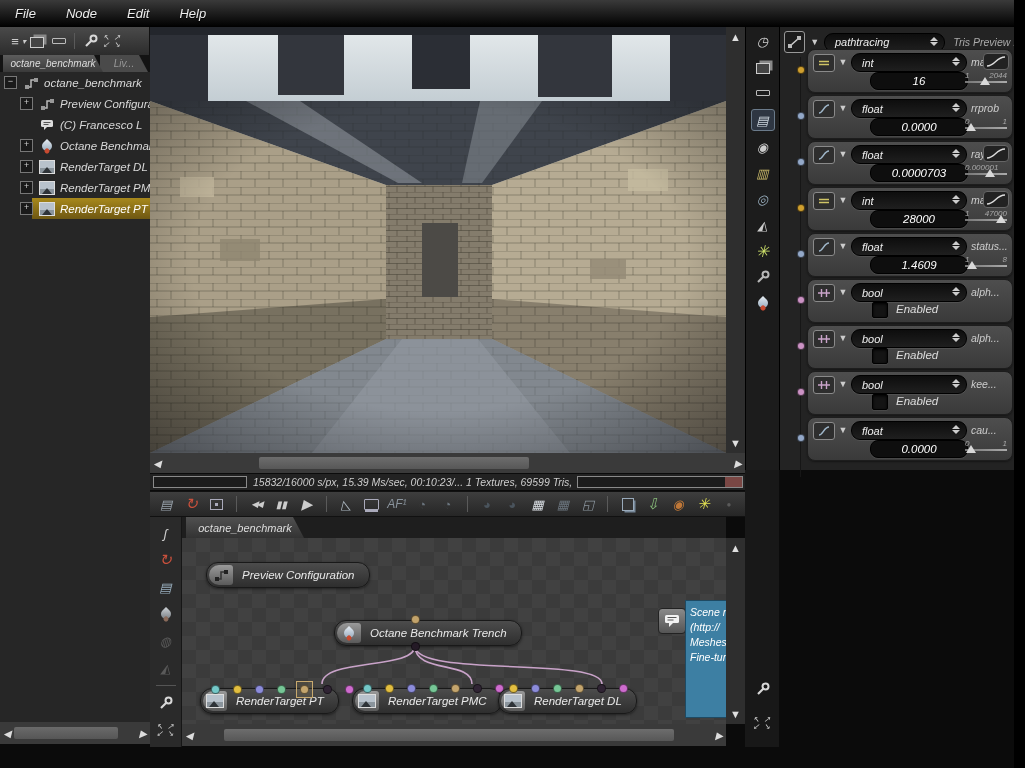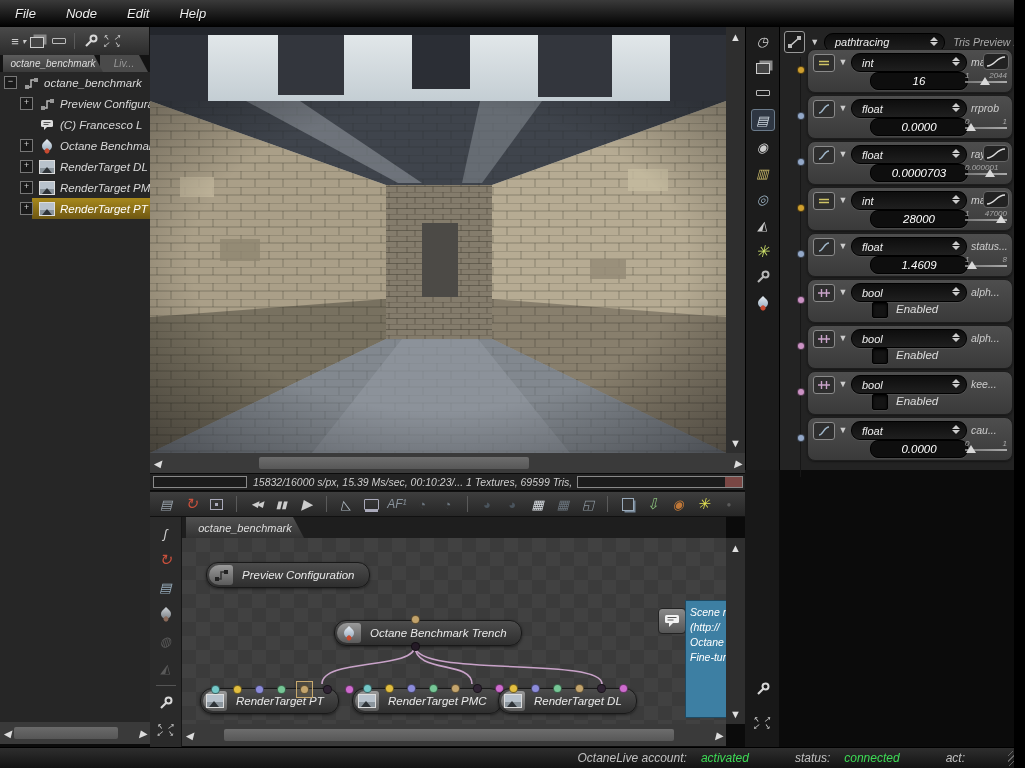--- a/index.html
+++ b/index.html
@@ -428,21 +428,21 @@
     <div id="note-icon">
         <svg width="16" height="14">
           <rect x="1" y="1" width="14" height="8" rx="1.5" fill="#f2f2f2"></rect>
           <path d="M5 9 l0 4 4-4z" fill="#f2f2f2"></path>
           <path d="M3.5 3.5 h9 M3.5 6 h6" stroke="#555"></path>
         </svg>
       </div>
     <div id="note-body">
       <div>Scene n</div>
       <div>(http://</div>
-      <div>Octane</div>
+      <div>Meshes</div>
       <div>Fine-tur</div>
     </div>
   </div>
 
   <div id="ng-vscroll">
     <span class="arr">▲</span>
     <span class="arr">▼</span>
   </div>
   <div id="ng-hscroll">
     <span class="scr-arrow">◀</span>
@@ -697,24 +697,14 @@
       <span class="pvalue">0.0000</span>
       <span class="slider">
         <span class="smin">0</span>
           <span class="smax">1</span>
         <span class="strack"></span>
           <span class="sthumb" style=";left:2%"></span>
       </span>
     </div>
   </div>
 
-  <div id="statusbar">
-    <span>OctaneLive account:</span>
-    <span class="green">activated</span>
-    <span class="gap"></span>
-    <span>status:</span>
-    <span class="green">connected</span>
-    <span class="gap"></span>
-    <span>act:</span>
-    <span id="grip"></span>
-  </div>
 
 </div>
 
 </body></html>

